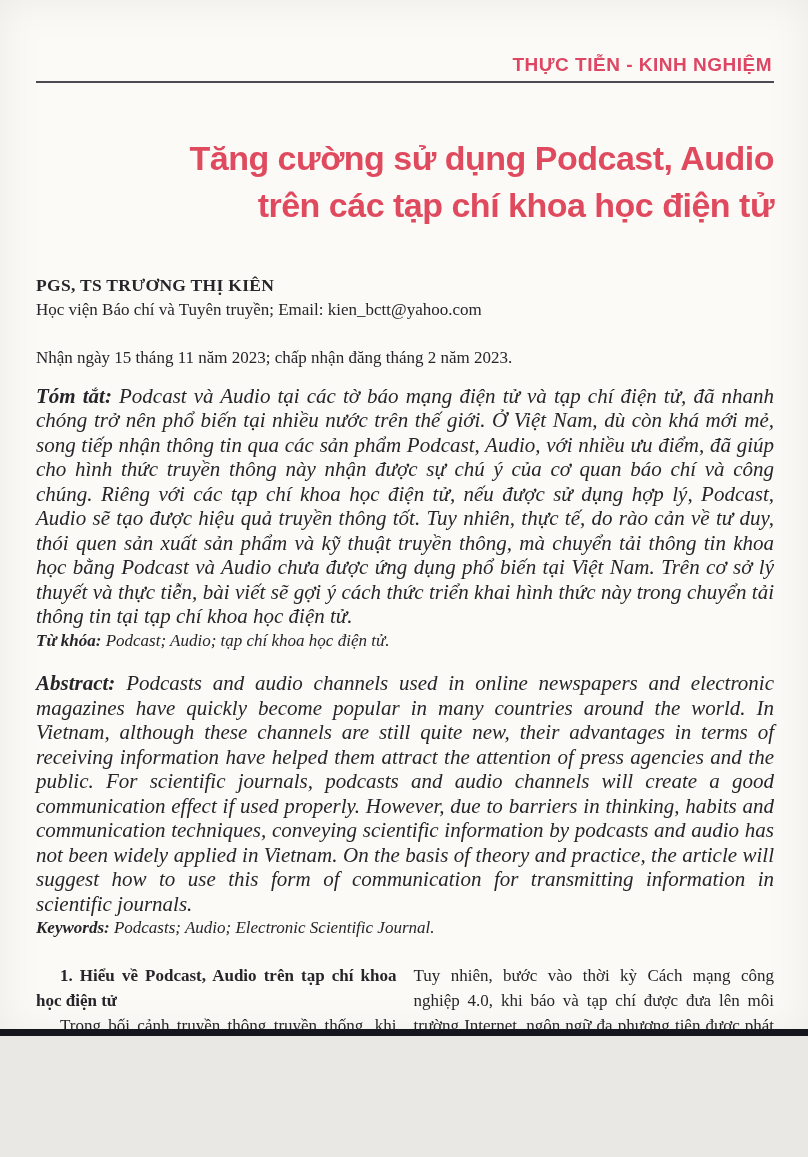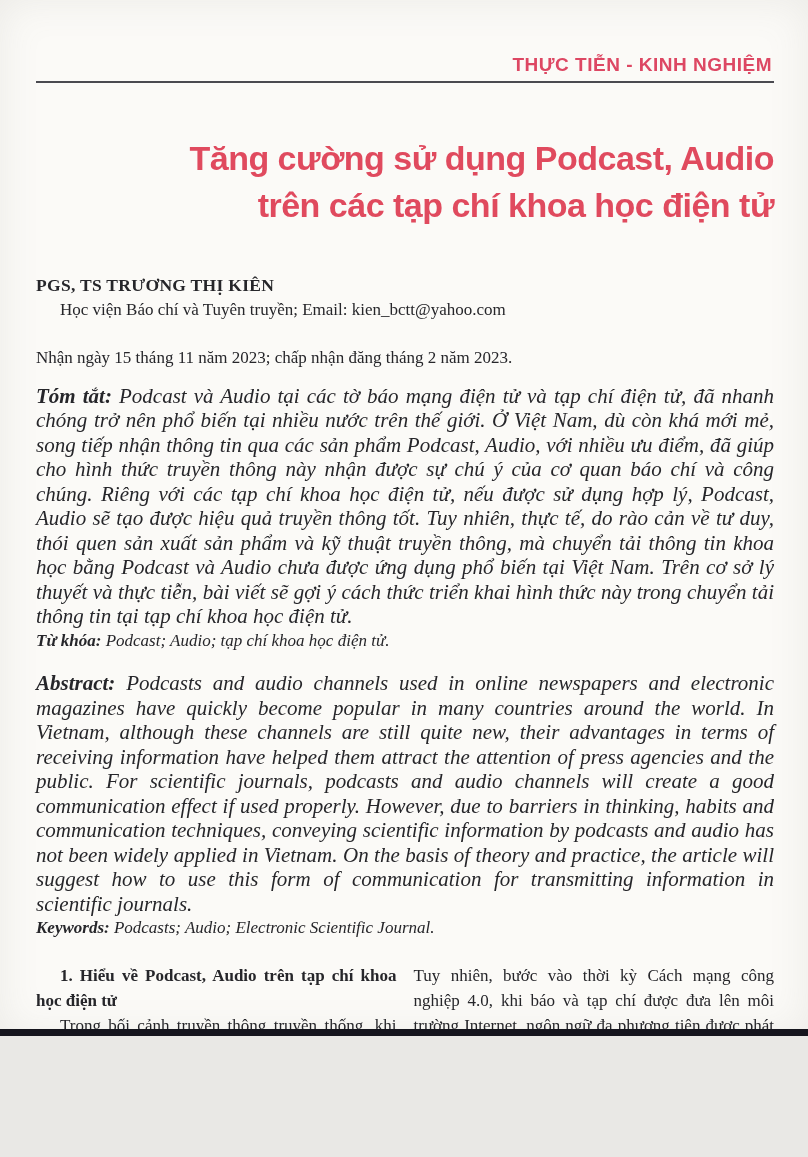--- a/index.html
+++ b/index.html
@@ -44,21 +44,20 @@
   
   .author{
     margin-top:46px;
     font-weight:700;
     font-size:17.5px;
     letter-spacing:0.3px;
   }
   .affiliation{
     margin-top:4px;
     font-size:17px;
-    margin-left:24px;
   }
   .dates{
     margin-top:28px;
     font-size:17px;
   }
   
   .abstract{
     margin:16px 0 0 0;
     font-style:italic;
     font-size:21px;

